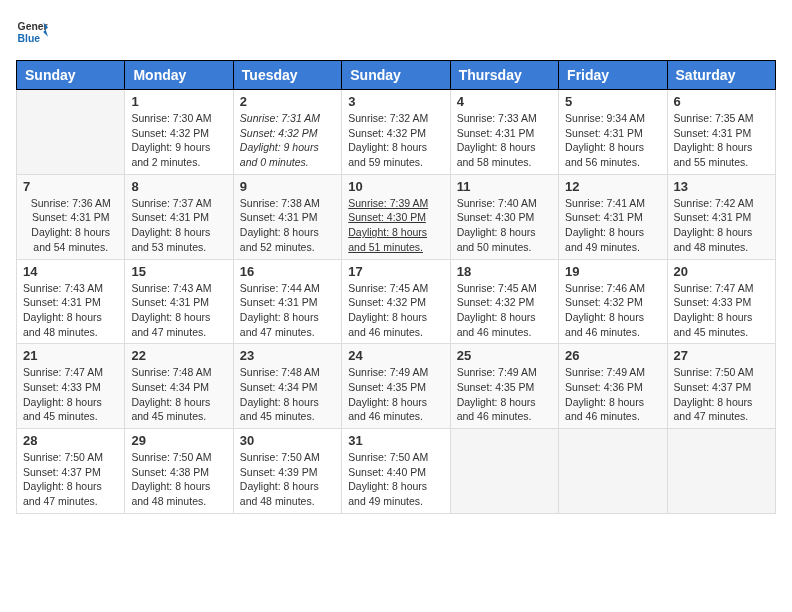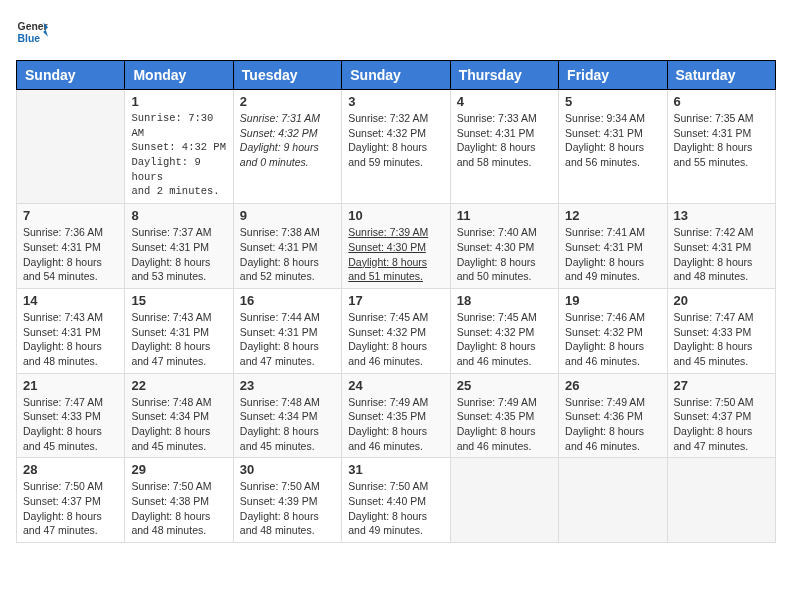--- a/index.html
+++ b/index.html
@@ -110,21 +110,21 @@
         <th>Thursday</th>
         <th>Friday</th>
         <th>Saturday</th>
       </tr>
   </thead>
   <tbody id="calendar-body">
   <tr>
         <td class="empty-cell"></td>
         <td>
           <span class="day-number">1</span>
-          <div class="day-info" style="white-space: pre-line; font-family: Liberation Mono, monospace;">Sunrise: 7:30 AM
+          <div class="day-info" style="white-space: pre-line;">Sunrise: 7:30 AM
 Sunset: 4:32 PM
 Daylight: 9 hours
 and 2 minutes.</div>
         </td>
         <td>
           <span class="day-number">2</span>
           <div class="day-info" style="white-space: pre-line; font-style: italic;">Sunrise: 7:31 AM
 Sunset: 4:32 PM
 Daylight: 9 hours
 and 0 minutes.</div>
@@ -154,21 +154,21 @@
           <span class="day-number">6</span>
           <div class="day-info" style="white-space: pre-line;">Sunrise: 7:35 AM
 Sunset: 4:31 PM
 Daylight: 8 hours
 and 55 minutes.</div>
         </td>
       </tr>
       <tr>
         <td>
           <span class="day-number">7</span>
-          <div class="day-info" style="white-space: pre-line;">Sunrise: 7:36 AM
+          <div class="day-info" style="white-space: pre-line; text-align: center;">Sunrise: 7:36 AM
 Sunset: 4:31 PM
 Daylight: 8 hours
 and 54 minutes.</div>
         </td>
         <td>
           <span class="day-number">8</span>
           <div class="day-info" style="white-space: pre-line;">Sunrise: 7:37 AM
 Sunset: 4:31 PM
 Daylight: 8 hours
 and 53 minutes.</div>

